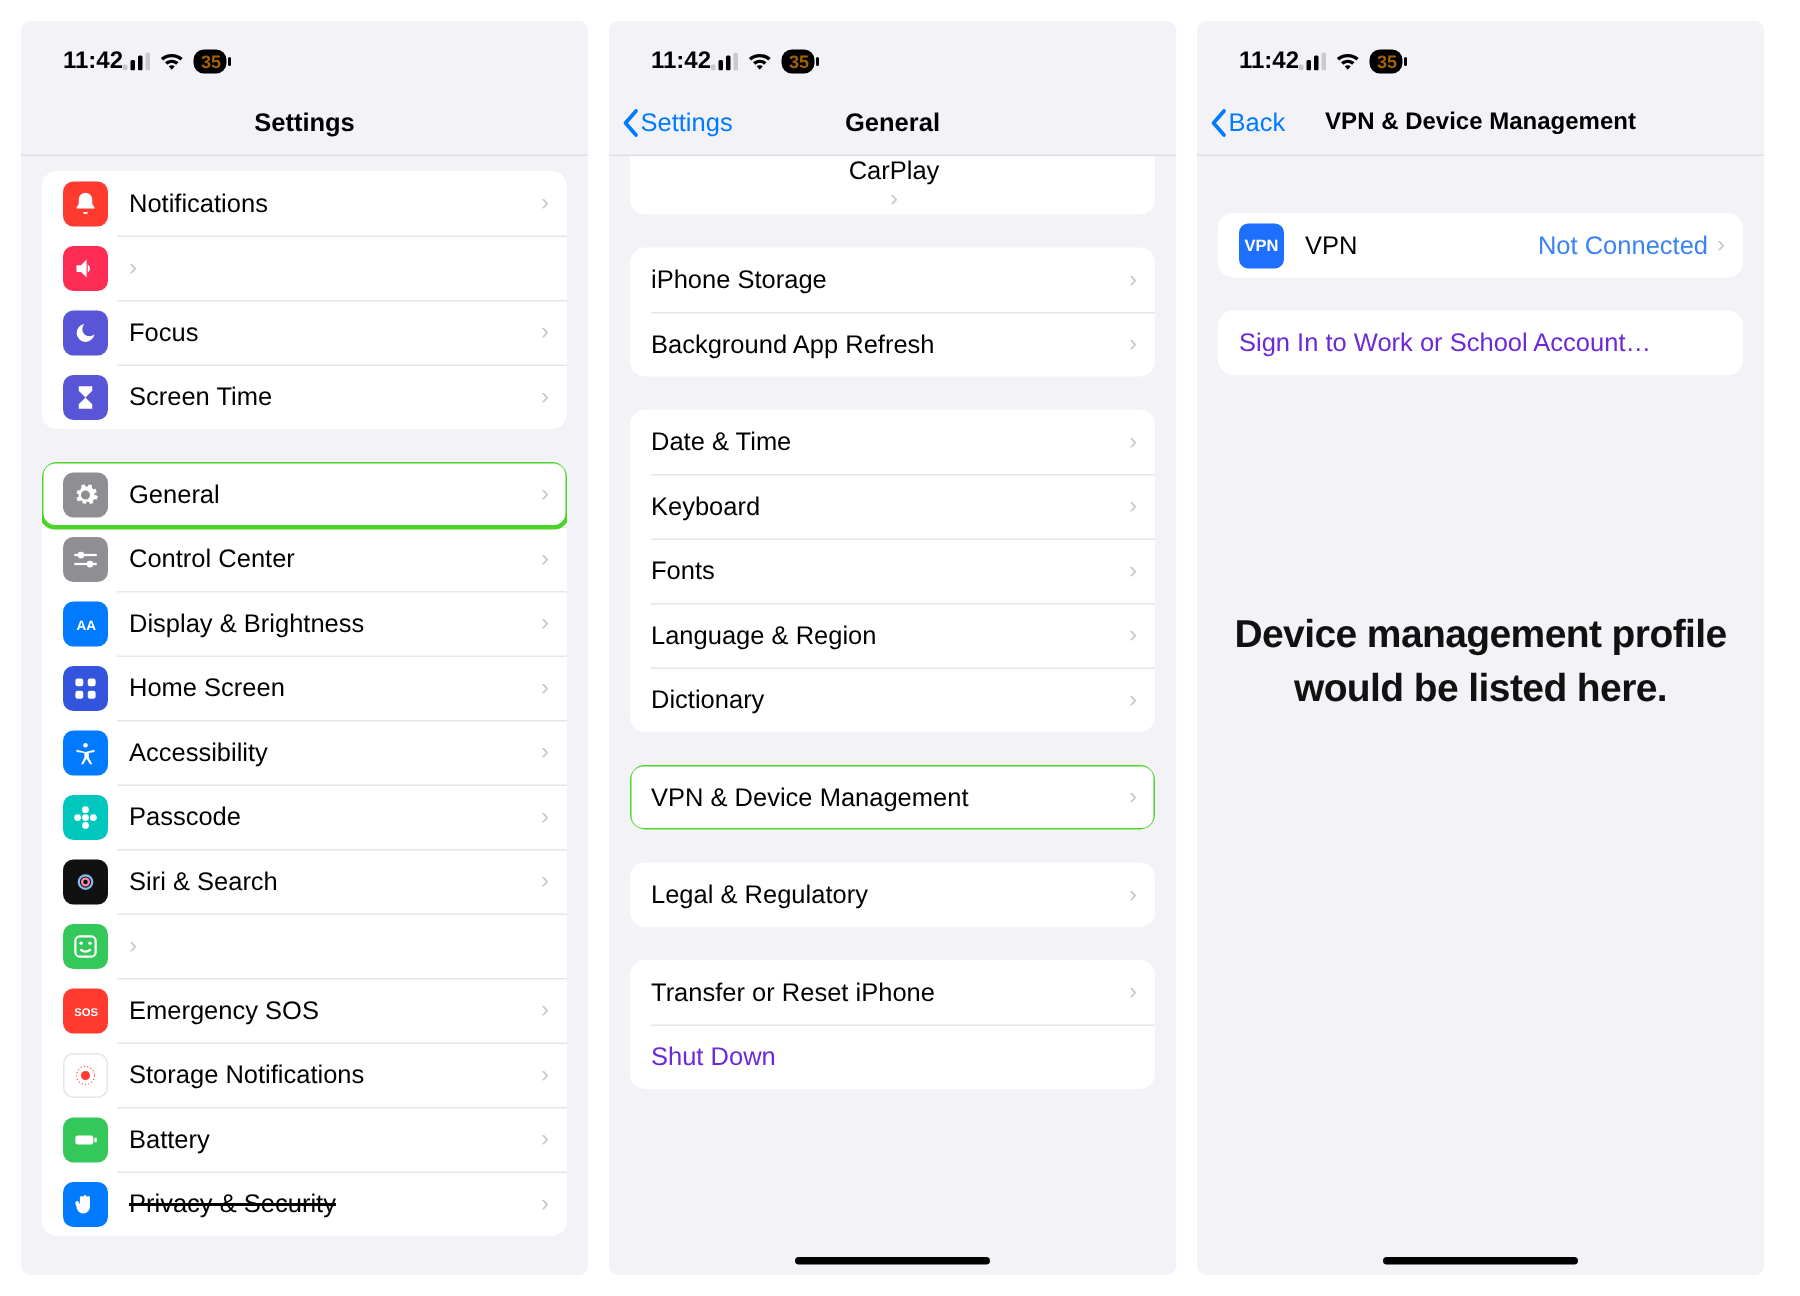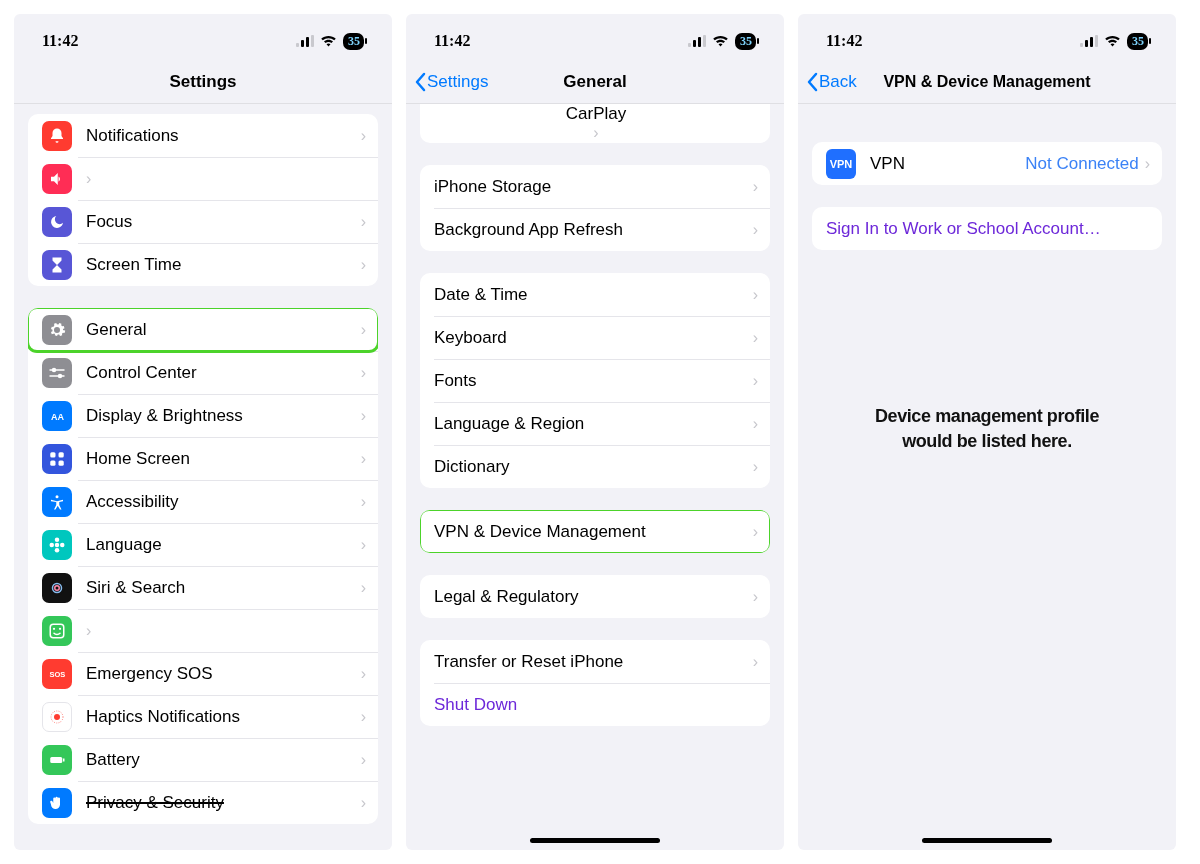--- a/index.html
+++ b/index.html
@@ -1,42 +1,42 @@
 <!DOCTYPE html>
 <html><head>
 <meta charset="utf-8">
 <style>
   * { box-sizing: border-box; margin: 0; padding: 0; }
   html, body { width: 1200px; height: 864px; background: #fff; font-family: -apple-system, "Helvetica Neue", Arial, sans-serif; }
   .stage { display: flex; gap: 14px; padding: 14px; width: 1200px; height: 864px; }
   .phone { width: 378px; height: 836px; background: #f2f2f7; border-radius: 6px; overflow: hidden; position: relative; display:flex; flex-direction:column; }
-  .status-bar { display:flex; justify-content:space-between; align-items:center; padding: 18px 28px 10px 28px; font-weight:600; font-size:16px; color:#000;font-family:Liberation Serif, serif; }
+  .status-bar { display:flex; justify-content:flex-start; align-items:center; padding: 18px 28px 10px 28px; font-weight:600; font-size:16px; color:#000; }
   .status-icons { display:flex; align-items:center; gap:6px; }
   .sig svg, .wifi svg { display:block; }
-  .batt { display:flex; align-items:center; gap:2px; background:#000; color:#7dd3fc; border-radius:7px; padding:1px 4px 1px 5px; font-size:12px; font-weight:700; position:relative; }
+  .batt { display:flex; align-items:center; gap:2px; background:#000; color:#a16207; border-radius:7px; padding:1px 4px 1px 5px; font-size:12px; font-weight:700; position:relative; }
   .batt::after{ content:""; position:absolute; right:-3px; top:50%; transform:translateY(-50%); width:2px; height:6px; background:#000; border-radius:1px;}
   .nav { display:flex; align-items:center; justify-content:center; height:44px; position:relative; border-bottom:1px solid rgba(0,0,0,0.08); }
   .nav-title { font-size:17px; font-weight:600; color:#000; }
   .nav-back { position:absolute; left:8px; top:0; bottom:0; display:flex; align-items:center; color:#007aff; font-size:17px; cursor:pointer; }
   .nav-back svg { margin-right:1px; }
   .content { flex:1; overflow:hidden; padding: 10px; }
   .group { margin: 22px 4px 0 4px; background:#fff; border-radius:10px; overflow:hidden; }
   .group.first { margin-top: 0; }
   .row { display:flex; align-items:center; min-height:43px; padding: 0 12px 0 14px; position:relative; cursor:pointer; }
   .row + .row::before { content:""; position:absolute; top:0; left:50px; right:0; height:1px; background:#e5e5ea; }
   .row.noicon + .row.noicon::before { left:14px; }
   .row.noicon::before { left:14px; }
   .icon { width:30px; height:30px; border-radius:7px; display:flex; align-items:center; justify-content:center; flex-shrink:0; margin-right:14px; }
   .label { flex:1; font-size:17px; color:#000; }
   .label.blue { color:#6d28d9; }
   .detail { font-size:17px; color:#3b82f6; margin-right:6px; }
   .chev { color:#c7c7cc; flex-shrink:0; }
   .highlight { outline: 3px solid #4cd32a; outline-offset: -1px; border-radius: 9px; z-index: 5; position:relative; }
   .home-ind { position:absolute; bottom:7px; left:50%; transform:translateX(-50%); width:130px; height:5px; background:#000; border-radius:3px; }
-  .annotation { position:absolute; top: 300px; left:0; right:0; text-align:center; font-family: Arial, sans-serif; font-weight:900; font-size:18px; color:#111; letter-spacing:-0.4px; line-height:1.4; }
+  .annotation { position:absolute; top: 300px; left:0; right:0; text-align:center; font-family: Arial, sans-serif; font-weight:900; font-size:26px; color:#111; letter-spacing:-0.4px; line-height:1.4; }
   
   .icon svg { width:18px; height:18px; }
   .gear-gray { background:#8e8e93; }
   .vpn-icon { background:#1f6fff; border-radius:6px; color:#fff; font-weight:700; font-size:11px; }
   .partial-row { border-bottom:1px solid transparent; }
 </style>
 </head>
 <body>
 
 <div class="stage">
@@ -162,21 +162,21 @@
         <div class="row">
           <span class="icon" style="background: rgb(0, 199, 190);">
               <svg viewBox="0 0 24 24" fill="#fff">
                 <circle cx="12" cy="12" r="3"></circle>
                 <circle cx="12" cy="5" r="3"></circle>
                 <circle cx="12" cy="19" r="3"></circle>
                 <circle cx="5" cy="12" r="3"></circle>
                 <circle cx="19" cy="12" r="3"></circle>
               </svg>
             </span>
-          <span class="label">Language</span>
+          <span class="label">Passcode</span>
           <span class="chev">›</span>
         </div>
         <div class="row">
           <span class="icon" style="background: rgb(17, 17, 17);">
               <svg viewBox="0 0 24 24">
                 <circle cx="12" cy="12" r="10" fill="#111"></circle>
                 <circle cx="12" cy="12" r="6" fill="none" stroke="#8be" stroke-width="2"></circle>
                 <circle cx="12" cy="12" r="3" fill="none" stroke="#f8a" stroke-width="2"></circle>
               </svg>
             </span>
@@ -203,21 +203,21 @@
           <span class="label">Emergency SOS</span>
           <span class="chev">›</span>
         </div>
         <div class="row">
           <span class="icon" style="background: rgb(255, 255, 255); border: 1px solid rgb(229, 229, 234);">
               <svg viewBox="0 0 24 24">
                 <circle cx="12" cy="12" r="4" fill="#ff3b30"></circle>
                 <circle cx="12" cy="12" r="8" fill="none" stroke="#ff3b30" stroke-width="1" stroke-dasharray="1 2"></circle>
               </svg>
             </span>
-          <span class="label">Haptics Notifications</span>
+          <span class="label">Storage Notifications</span>
           <span class="chev">›</span>
         </div>
         <div class="row">
           <span class="icon" style="background: rgb(52, 199, 89);">
               <svg viewBox="0 0 24 24" fill="#fff">
                 <rect x="3" y="8" width="16" height="8" rx="2"></rect>
                 <rect x="20" y="10" width="2" height="4"></rect>
               </svg>
             </span>
           <span class="label">Battery</span>

